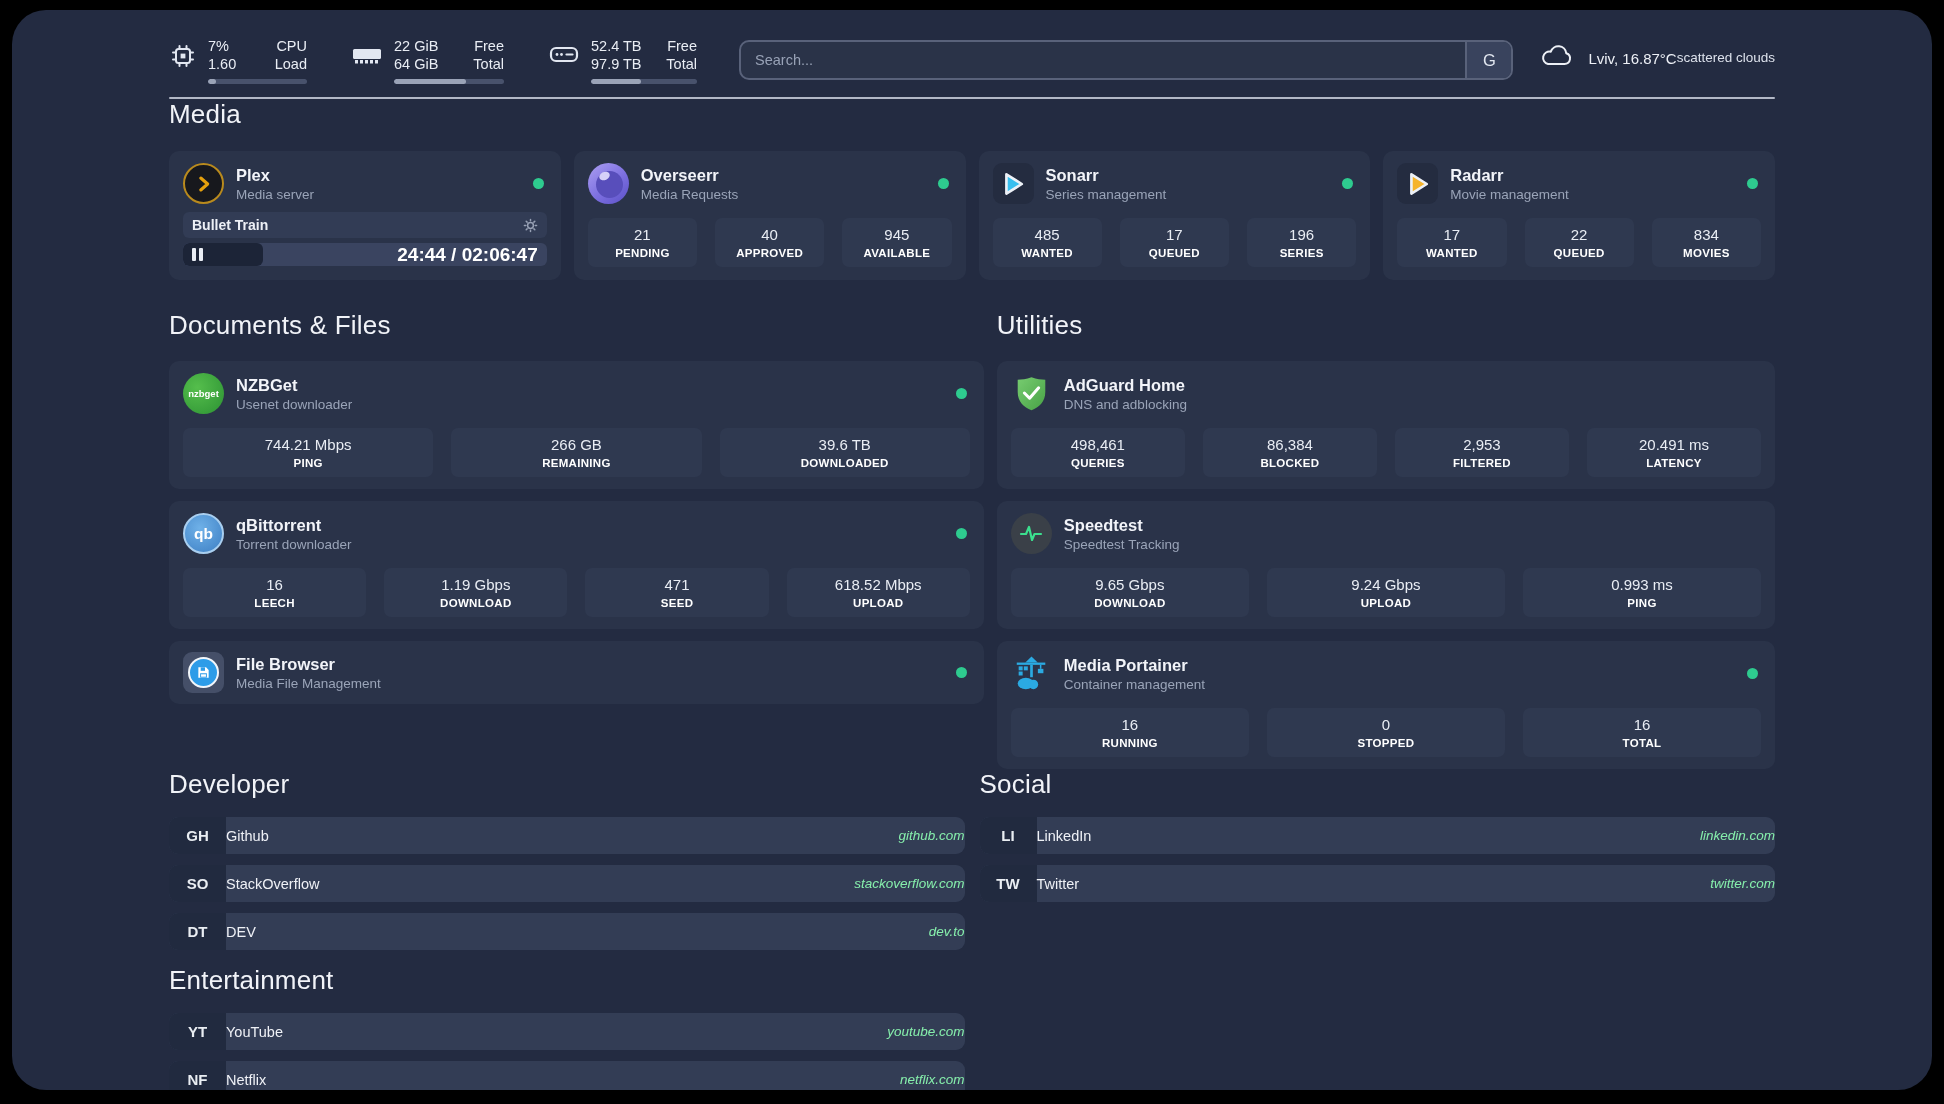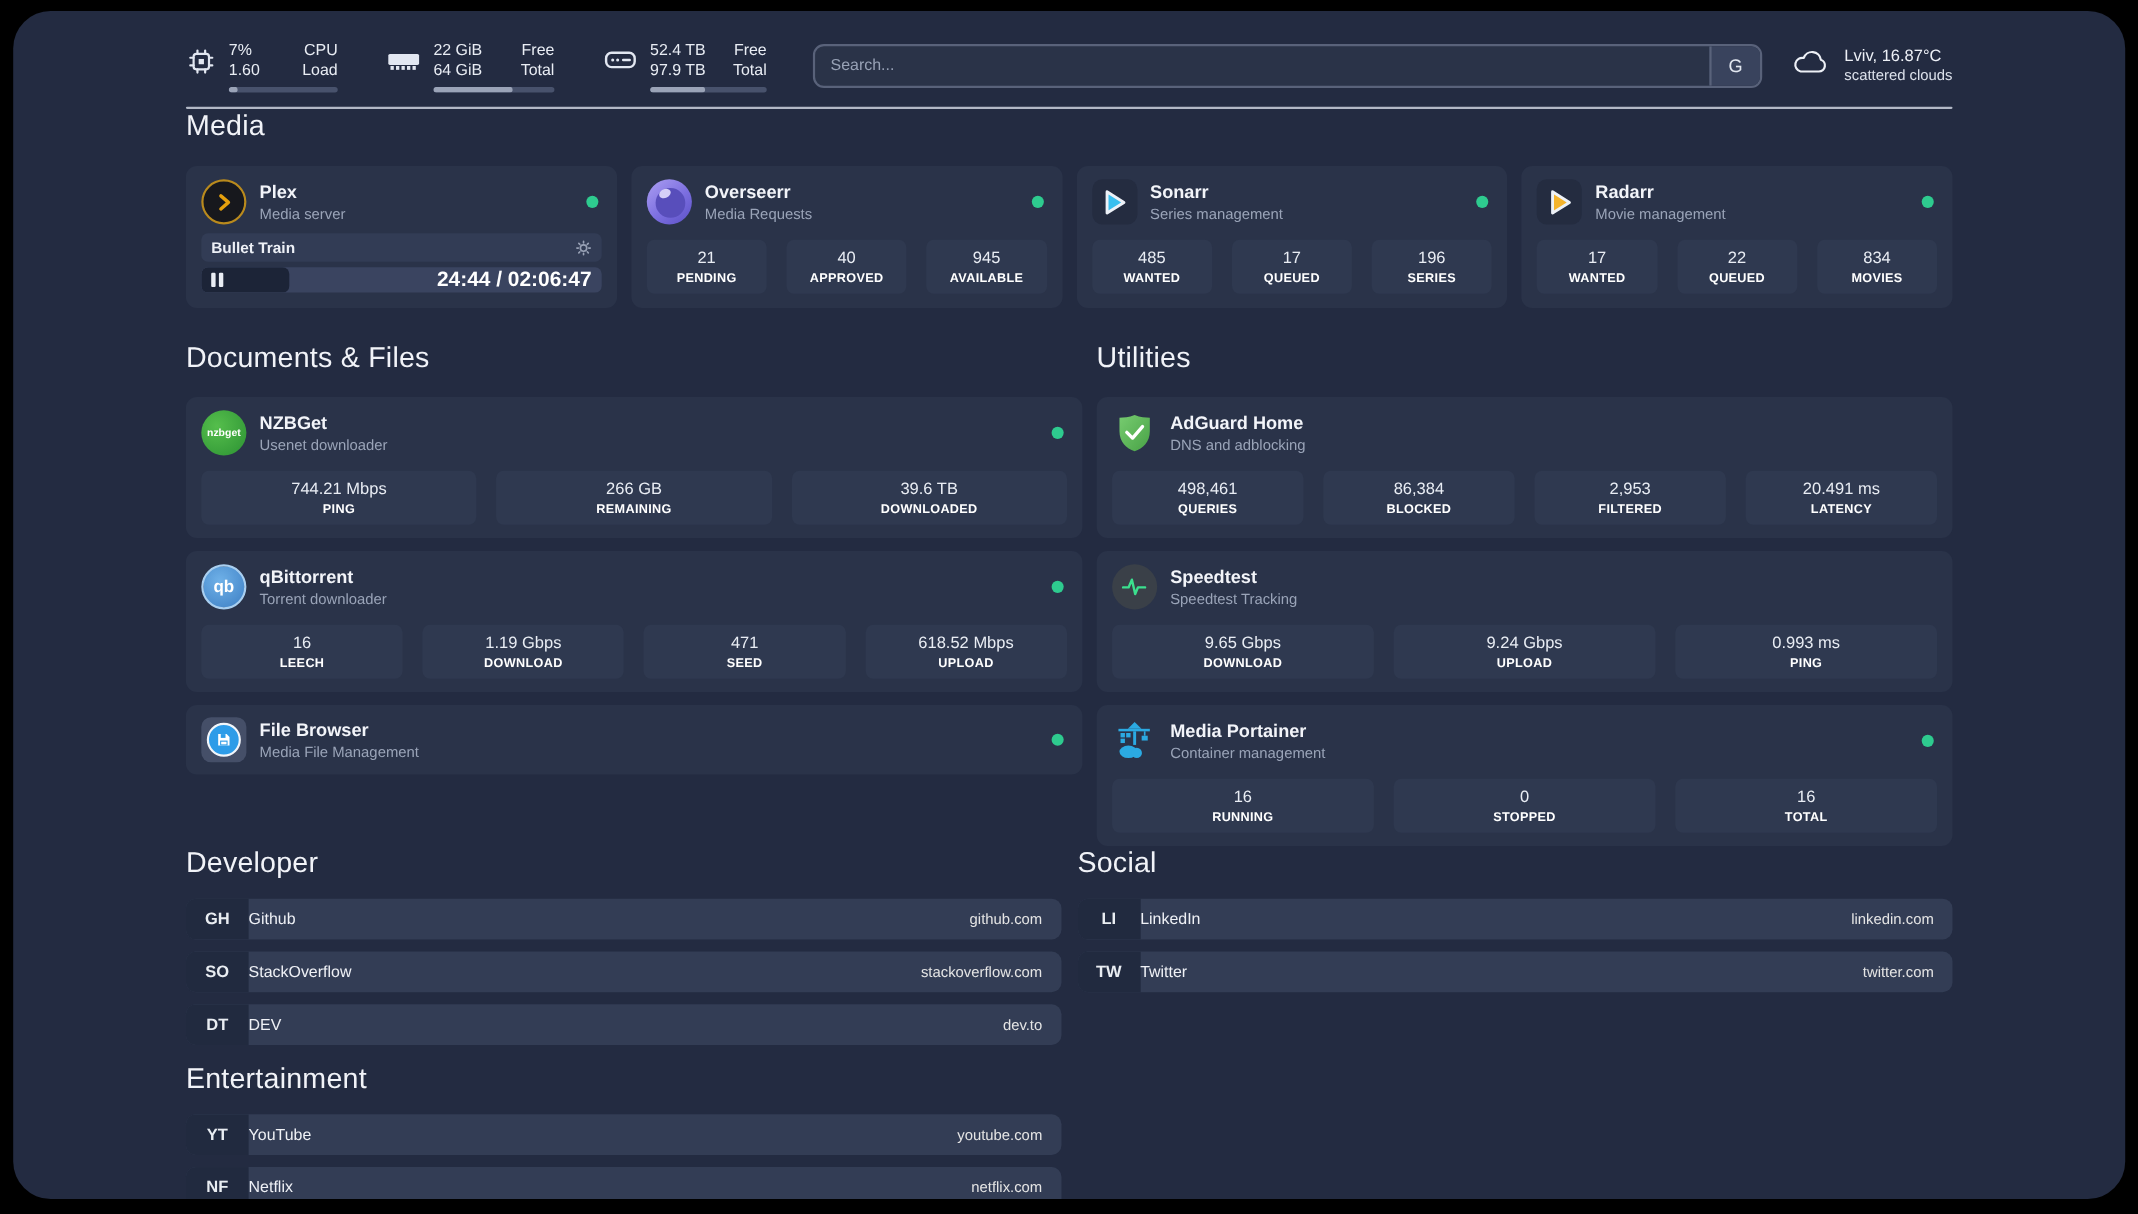--- a/index.html
+++ b/index.html
@@ -40,21 +40,21 @@
     color:#E6EAF2; font-size:14.5px; padding:0 14px;
     font-family:"Liberation Sans","DejaVu Sans",sans-serif;
   }
   .searchbar input::placeholder { color:#98A2B6; }
   .search-engine {
     width:46px; background:#39435D; border-left:2px solid #59627A;
     color:#E2E7F0; display:flex; align-items:center; justify-content:center;
     font-size:16.5px; cursor:pointer;
   }
   .weather { display:flex; align-items:center; gap:13px; margin-top:4px; color:#EDF0F6; }
-  .weather-txt { display:flex; flex-direction:column; }
+  .weather-txt { display:flex; flex-direction:row; }
   .weather-l1 { font-size:15px; font-weight:500; line-height:19px; }
   .weather-l2 { font-size:13.5px; color:#DCE1EB; line-height:17px; }
 
   .divider { margin-top:13px; height:2px; background:#C6CCD8; opacity:.88; border-radius:1px; }
 
   
   .section-title { font-size:26px; font-weight:500; color:#F1F3F8; letter-spacing:.2px; }
   .mt-media { }
 
   .media-grid { display:grid; grid-template-columns:repeat(4,1fr); gap:13px; margin-top:21px; }
@@ -109,21 +109,21 @@
   .icon-fb { width:41px; height:41px; border-radius:9px; background:#454F68; display:flex; align-items:center; justify-content:center; }
   .icon-fb-circle { width:31px; height:31px; border-radius:50%; background:#2D9CE8; border:2.5px solid #F2F6FA; display:flex; align-items:center; justify-content:center; }
   .icon-speedtest { width:41px; height:41px; border-radius:50%; background:#3A4048; display:flex; align-items:center; justify-content:center; }
 
   
   .links-grid { display:grid; grid-template-columns:repeat(2,1fr); gap:15px; }
   .link-rows { display:flex; flex-direction:column; gap:11px; margin-top:17px; }
   .link-row { display:flex; align-items:center; height:37px; border-radius:9px; background:#333D55; overflow:hidden; cursor:pointer; }
   .link-abbr { width:57px; align-self:stretch; background:#212A3F; display:flex; align-items:center; justify-content:center; font-weight:700; font-size:15px; color:#E9EDF2; flex:none; }
   .link-name { font-size:14.5px; color:#EFF1F6; }
-  .link-url { margin-left:auto; padding-right:17px; font-size:13.5px; color:#e5e5e5; }
+  .link-url { margin-left:auto; font-size:13.5px; color:#86efac;font-style:italic; }
 </style>
 </head>
 <body>
 
 <div class="screen">
 
   <div class="topbar">
     <div class="sys">
 
       <div class="sys-item">

